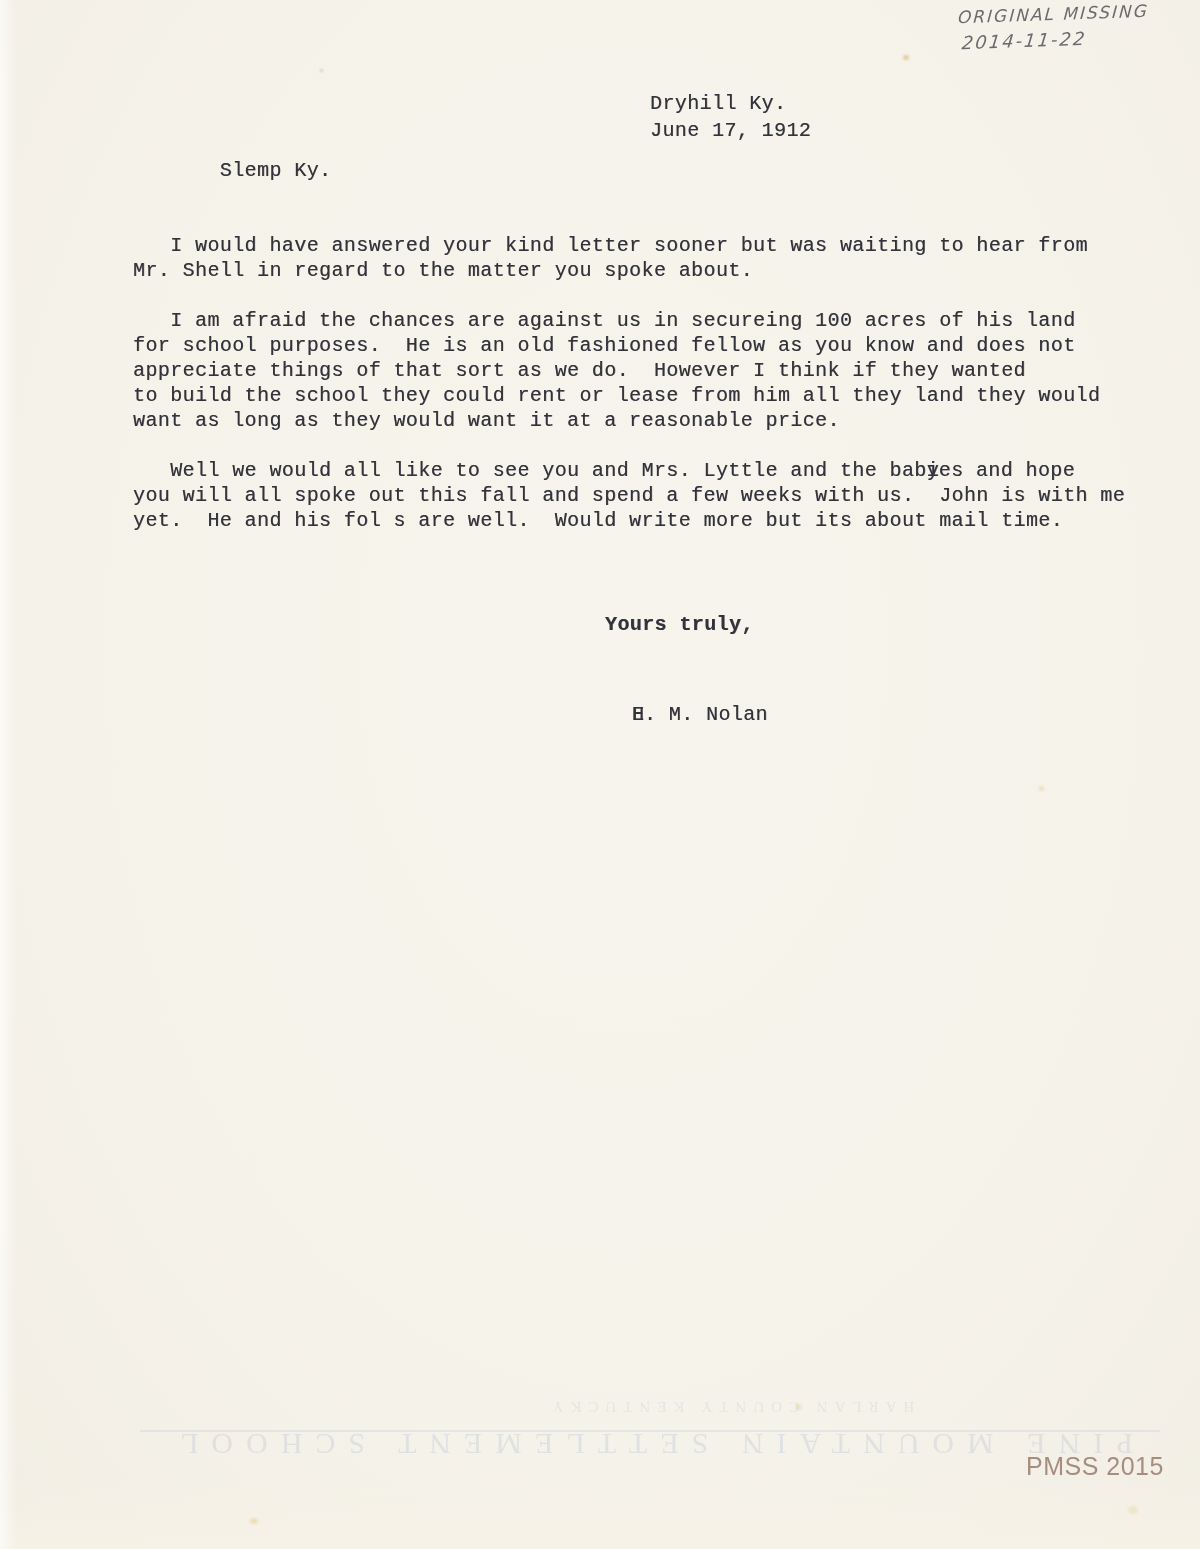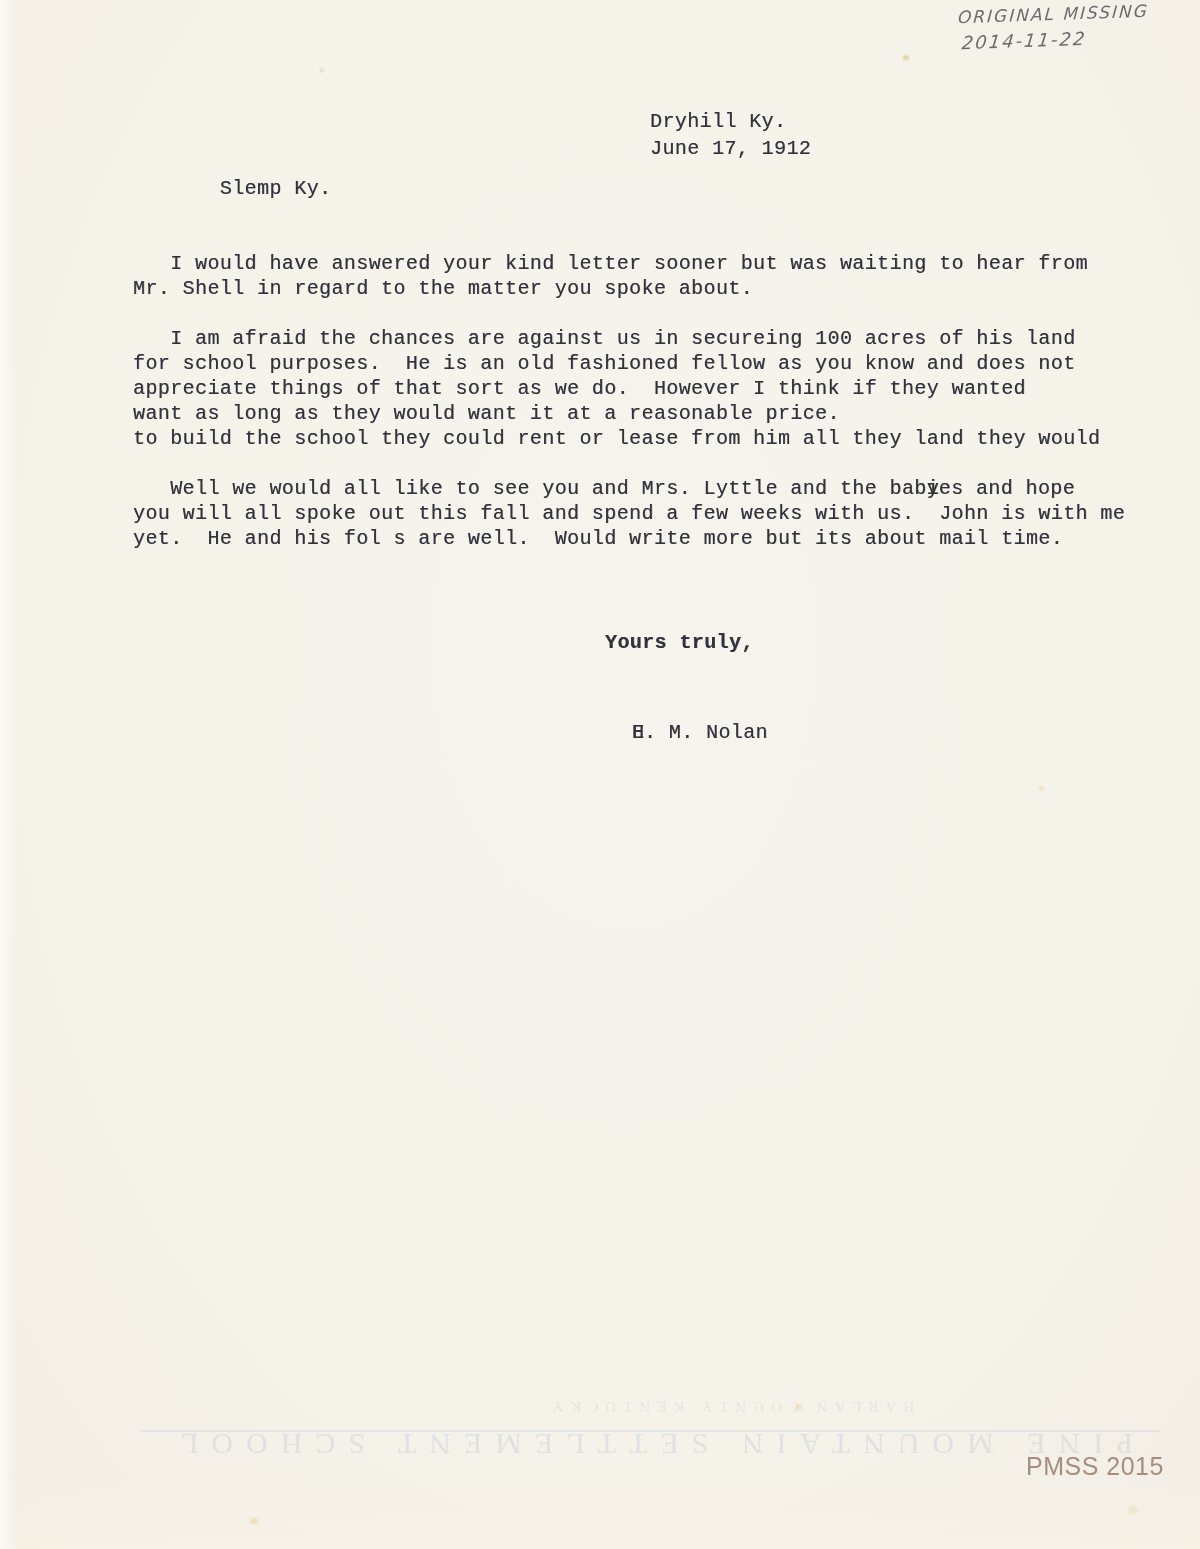--- a/index.html
+++ b/index.html
@@ -13,21 +13,20 @@
       linear-gradient(0deg,rgba(247,242,230,.85) 0px,rgba(247,242,230,0) 70px),
       radial-gradient(ellipse at 52% 42%, #f7f4ed 0%, #f5f2ea 65%, #f2eee4 100%);
     font-family:"Liberation Mono","DejaVu Sans Mono",monospace;
   }
   
   .tw{
     color:#32323a;
     font-size:20px;
     letter-spacing:.4px;
     text-shadow:.4px 0 0 rgba(50,50,58,.55);
-    margin-top:18px;
   }
   .tl{height:25px;line-height:25px;white-space:pre;}
   .heading{position:absolute;left:650px;top:90px;}
   .heading .tl{height:27px;line-height:27px;}
   .body-block{position:absolute;left:133px;top:158px;}
   .closing{position:absolute;left:605px;top:612px;font-weight:bold;}
   .signature{position:absolute;left:632px;top:702px;}
   
   .ov{position:relative;display:inline-block;width:1ch;}
   .ov .top{position:absolute;left:0;top:0;}
@@ -90,22 +89,22 @@
   <div class="body-block tw">
     <div class="tl">       Slemp Ky.</div>
     <div class="tl"></div>
     <div class="tl"></div>
     <div class="tl">   I would have answered your kind letter sooner but was waiting to hear from</div>
     <div class="tl">Mr. Shell in regard to the matter you spoke about.</div>
     <div class="tl"></div>
     <div class="tl">   I am afraid the chances are against us in secureing 100 acres of his land</div>
     <div class="tl">for school purposes.  He is an old fashioned fellow as you know and does not</div>
     <div class="tl">appreciate things of that sort as we do.  However I think if they wanted</div>
+    <div class="tl">to build the school they could rent or lease from him all they land they would</div>
     <div class="tl">want as long as they would want it at a reasonable price.</div>
-    <div class="tl">to build the school they could rent or lease from him all they land they would</div>
     <div class="tl"></div>
     <div class="tl"><span>   Well we would all like to see you and Mrs. Lyttle and the bab</span><span class="ov"><span>i</span><span class="top">y</span></span><span>es and hope</span></div>
     <div class="tl">you will all spoke out this fall and spend a few weeks with us.  John is with me</div>
     <div class="tl">yet.  He and his fol s are well.  Would write more but its about mail time.</div>
   </div>
 
   <div class="closing tw tl">Yours truly,</div>
 
   <div class="signature tw tl"><span class="ov"><span>E</span><span class="top">H</span></span><span>. M. Nolan</span></div>
 

